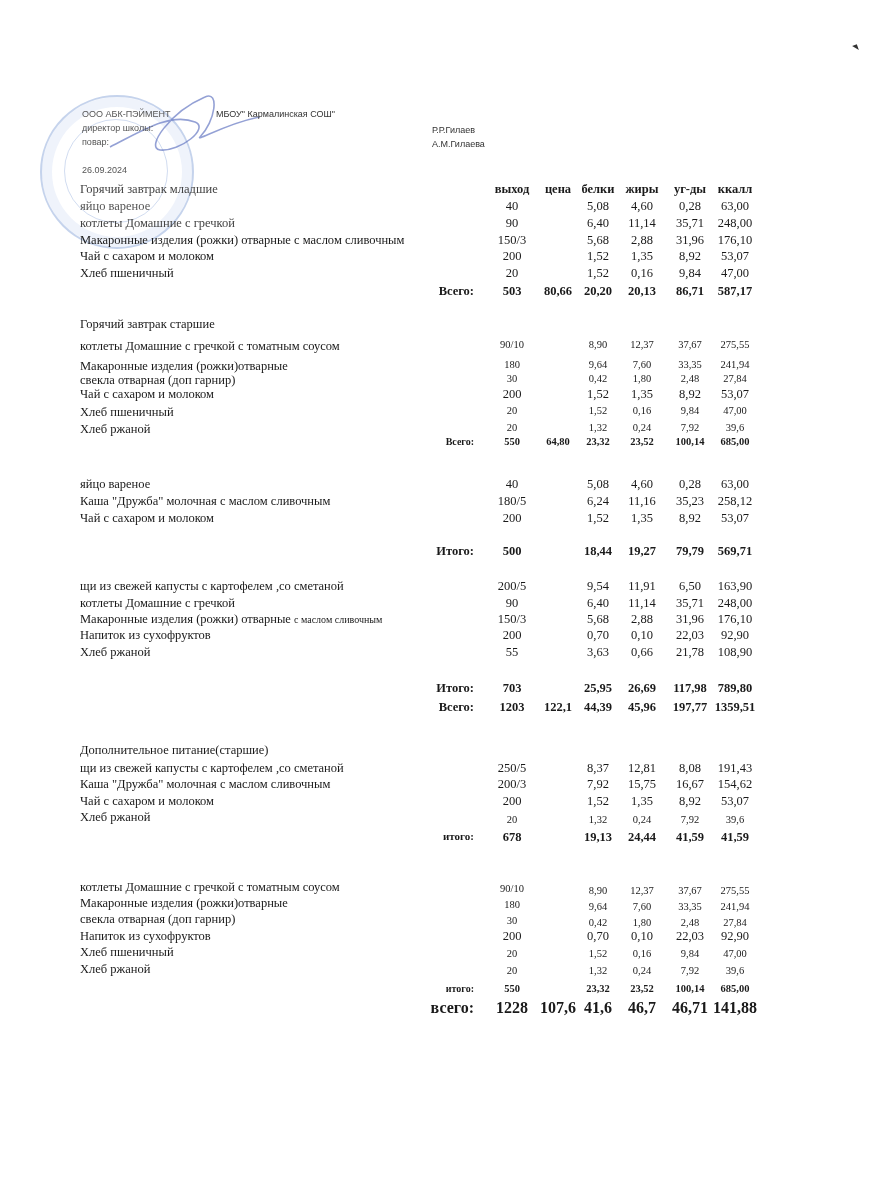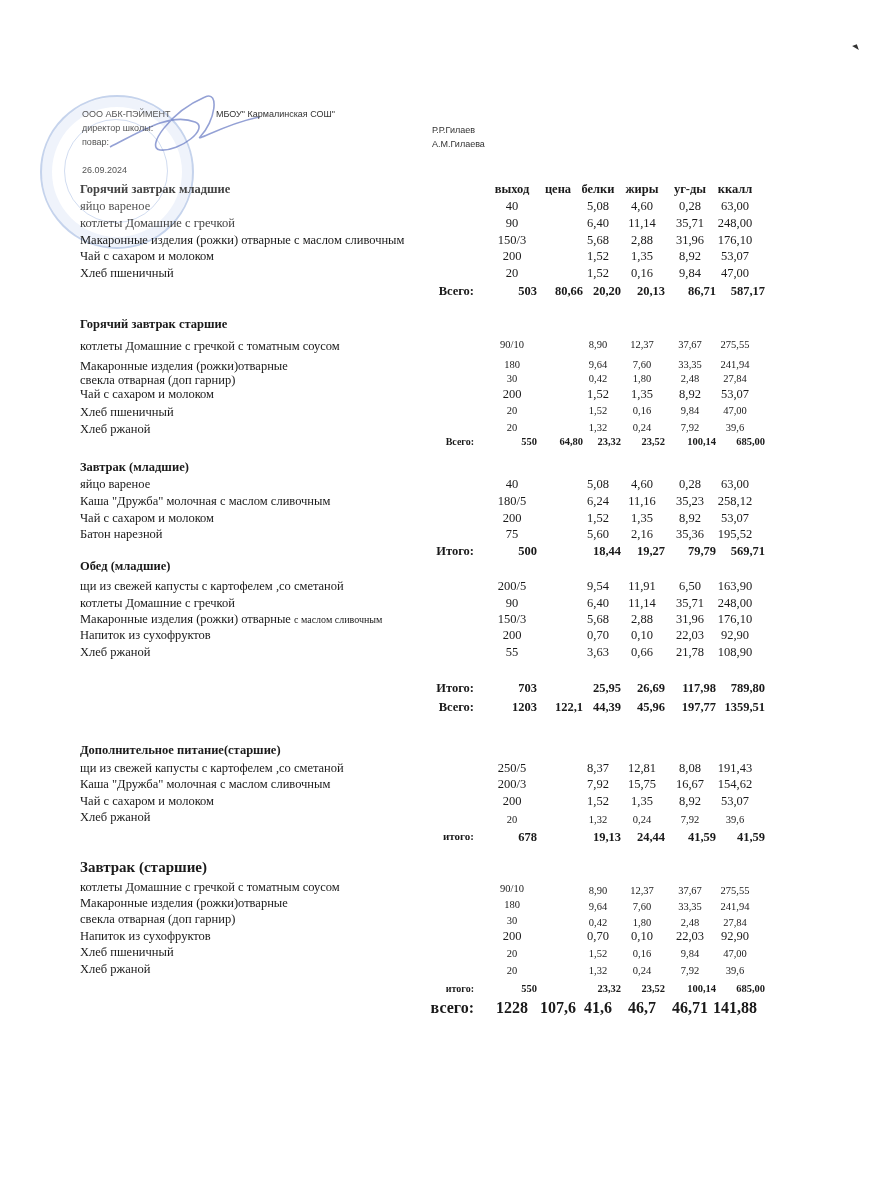--- a/index.html
+++ b/index.html
@@ -12,33 +12,33 @@
   .hdr.blur { filter: blur(0.6px); color: #555; }
   .stamp { position: absolute; left: 40px; top: 58px; width: 150px; height: 150px;
            border-radius: 50%; border: 2px solid rgba(90,130,200,0.35);
            box-shadow: inset 0 0 0 10px rgba(120,160,220,0.12); }
   .stamp-inner { position: absolute; left: 22px; top: 22px; width: 102px; height: 102px;
            border-radius: 50%; border: 1.5px solid rgba(90,130,200,0.28); }
   .signature { position: absolute; left: 100px; top: 55px; width: 160px; height: 70px; }
 
   .row { position: absolute; left: 0; width: 873px; height: 16px; }
   .name { position: absolute; left: 80px; white-space: nowrap; font-size: 12.5px; }
-  .section { font-weight: bold; font-size: 12.5px; }
+  .section { font-weight: normal; font-size: 12.5px; }
   .section.big { font-size: 15px; }
   .label { position: absolute; left: 404px; width: 70px; text-align: right; font-weight: bold; font-size: 12.5px; }
   .c { position: absolute; text-align: center; font-size: 12.5px; }
   .c.out  { left: 487px; width: 50px; }
   .c.price{ left: 533px; width: 50px; }
   .c.p    { left: 575px; width: 46px; }
   .c.f    { left: 619px; width: 46px; }
   .c.cb   { left: 664px; width: 52px; }
   .c.k    { left: 705px; width: 60px; }
   .row.sm .c, .row.sm .name { font-size: 10.5px; }
   .row.sm .label { font-size: 10px; }
-  .row.bold .c { font-weight: bold; text-align: right; }
+  .row.bold .c { font-weight: bold; }
   .row.xl .c, .row.xl .label { font-size: 16px; font-weight: bold; }
   .hdrcol .c { font-weight: bold; }
 </style>
 </head>
 <body>
 
 <div class="page">
   <div class="corner-mark"></div>
 
   <div class="stamp">
@@ -169,23 +169,20 @@
   <div class="row sm bold" style="top:399px;">
     <div class="label">Всего:</div>
     <div class="c out">550</div>
     <div class="c price">64,80</div>
     <div class="c p">23,32</div>
     <div class="c f">23,52</div>
     <div class="c cb">100,14</div>
     <div class="c k">685,00</div>
   </div>
 
-  <div class="row" style="top:423px;">
-    <div class="name section">Завтрак (младшие)</div>
-  </div>
   <div class="row" style="top:440px;">
     <div class="name">яйцо вареное</div>
     <div class="c out">40</div>
     <div class="c p">5,08</div>
     <div class="c f">4,60</div>
     <div class="c cb">0,28</div>
     <div class="c k">63,00</div>
   </div>
   <div class="row" style="top:457px;">
     <div class="name">Каша "Дружба" молочная с  маслом сливочным</div>
@@ -196,40 +193,29 @@
     <div class="c k">258,12</div>
   </div>
   <div class="row" style="top:474px;">
     <div class="name">Чай с сахаром и молоком</div>
     <div class="c out">200</div>
     <div class="c p">1,52</div>
     <div class="c f">1,35</div>
     <div class="c cb">8,92</div>
     <div class="c k">53,07</div>
   </div>
-  <div class="row" style="top:490px;">
-    <div class="name">Батон нарезной</div>
-    <div class="c out">75</div>
-    <div class="c p">5,60</div>
-    <div class="c f">2,16</div>
-    <div class="c cb">35,36</div>
-    <div class="c k">195,52</div>
-  </div>
   <div class="row bold" style="top:507px;">
     <div class="label">Итого:</div>
     <div class="c out">500</div>
     <div class="c p">18,44</div>
     <div class="c f">19,27</div>
     <div class="c cb">79,79</div>
     <div class="c k">569,71</div>
   </div>
 
-  <div class="row" style="top:522px;">
-    <div class="name section">Обед (младшие)</div>
-  </div>
   <div class="row" style="top:542px;">
     <div class="name">щи из свежей капусты с картофелем ,со сметаной</div>
     <div class="c out">200/5</div>
     <div class="c p">9,54</div>
     <div class="c f">11,91</div>
     <div class="c cb">6,50</div>
     <div class="c k">163,90</div>
   </div>
   <div class="row" style="top:559px;">
     <div class="name">котлеты Домашние с гречкой</div>
@@ -318,23 +304,20 @@
   </div>
   <div class="row bold" style="top:793px;">
     <div class="label" style="font-size:11px;">итого:</div>
     <div class="c out">678</div>
     <div class="c p">19,13</div>
     <div class="c f">24,44</div>
     <div class="c cb">41,59</div>
     <div class="c k">41,59</div>
   </div>
 
-  <div class="row" style="top:822px;height:20px;">
-    <div class="name section big">Завтрак (старшие)</div>
-  </div>
   <div class="row sm" style="top:843px;">
     <div class="name" style="font-size:12.5px;">котлеты Домашние с гречкой с томатным соусом</div>
     <div class="c out" style="top:3px;">90/10</div>
     <div class="c p" style="top:5px;">8,90</div>
     <div class="c f" style="top:5px;">12,37</div>
     <div class="c cb" style="top:5px;">37,67</div>
     <div class="c k" style="top:5px;">275,55</div>
   </div>
   <div class="row sm" style="top:859px;">
     <div class="name" style="font-size:12.5px;">Макаронные изделия (рожки)отварные</div>

